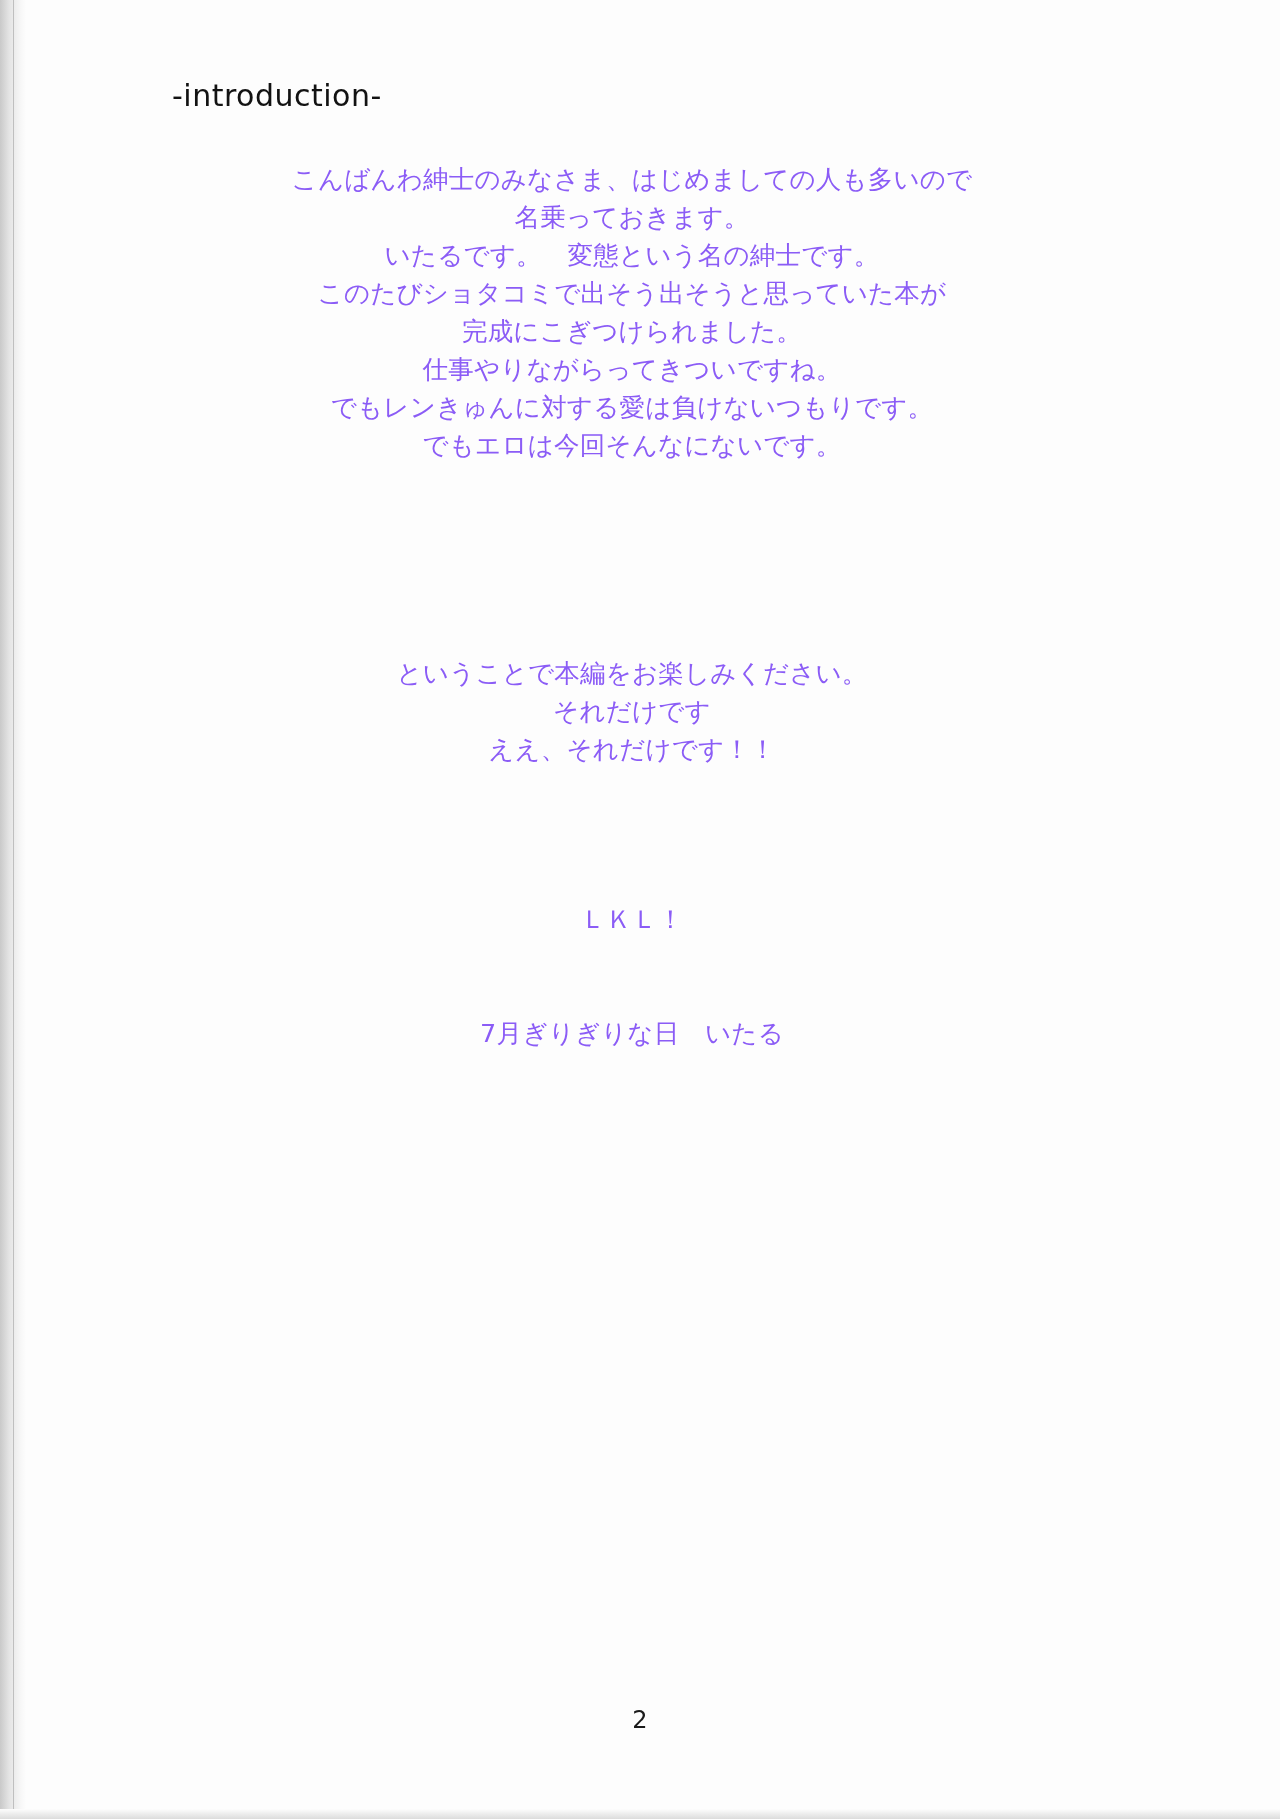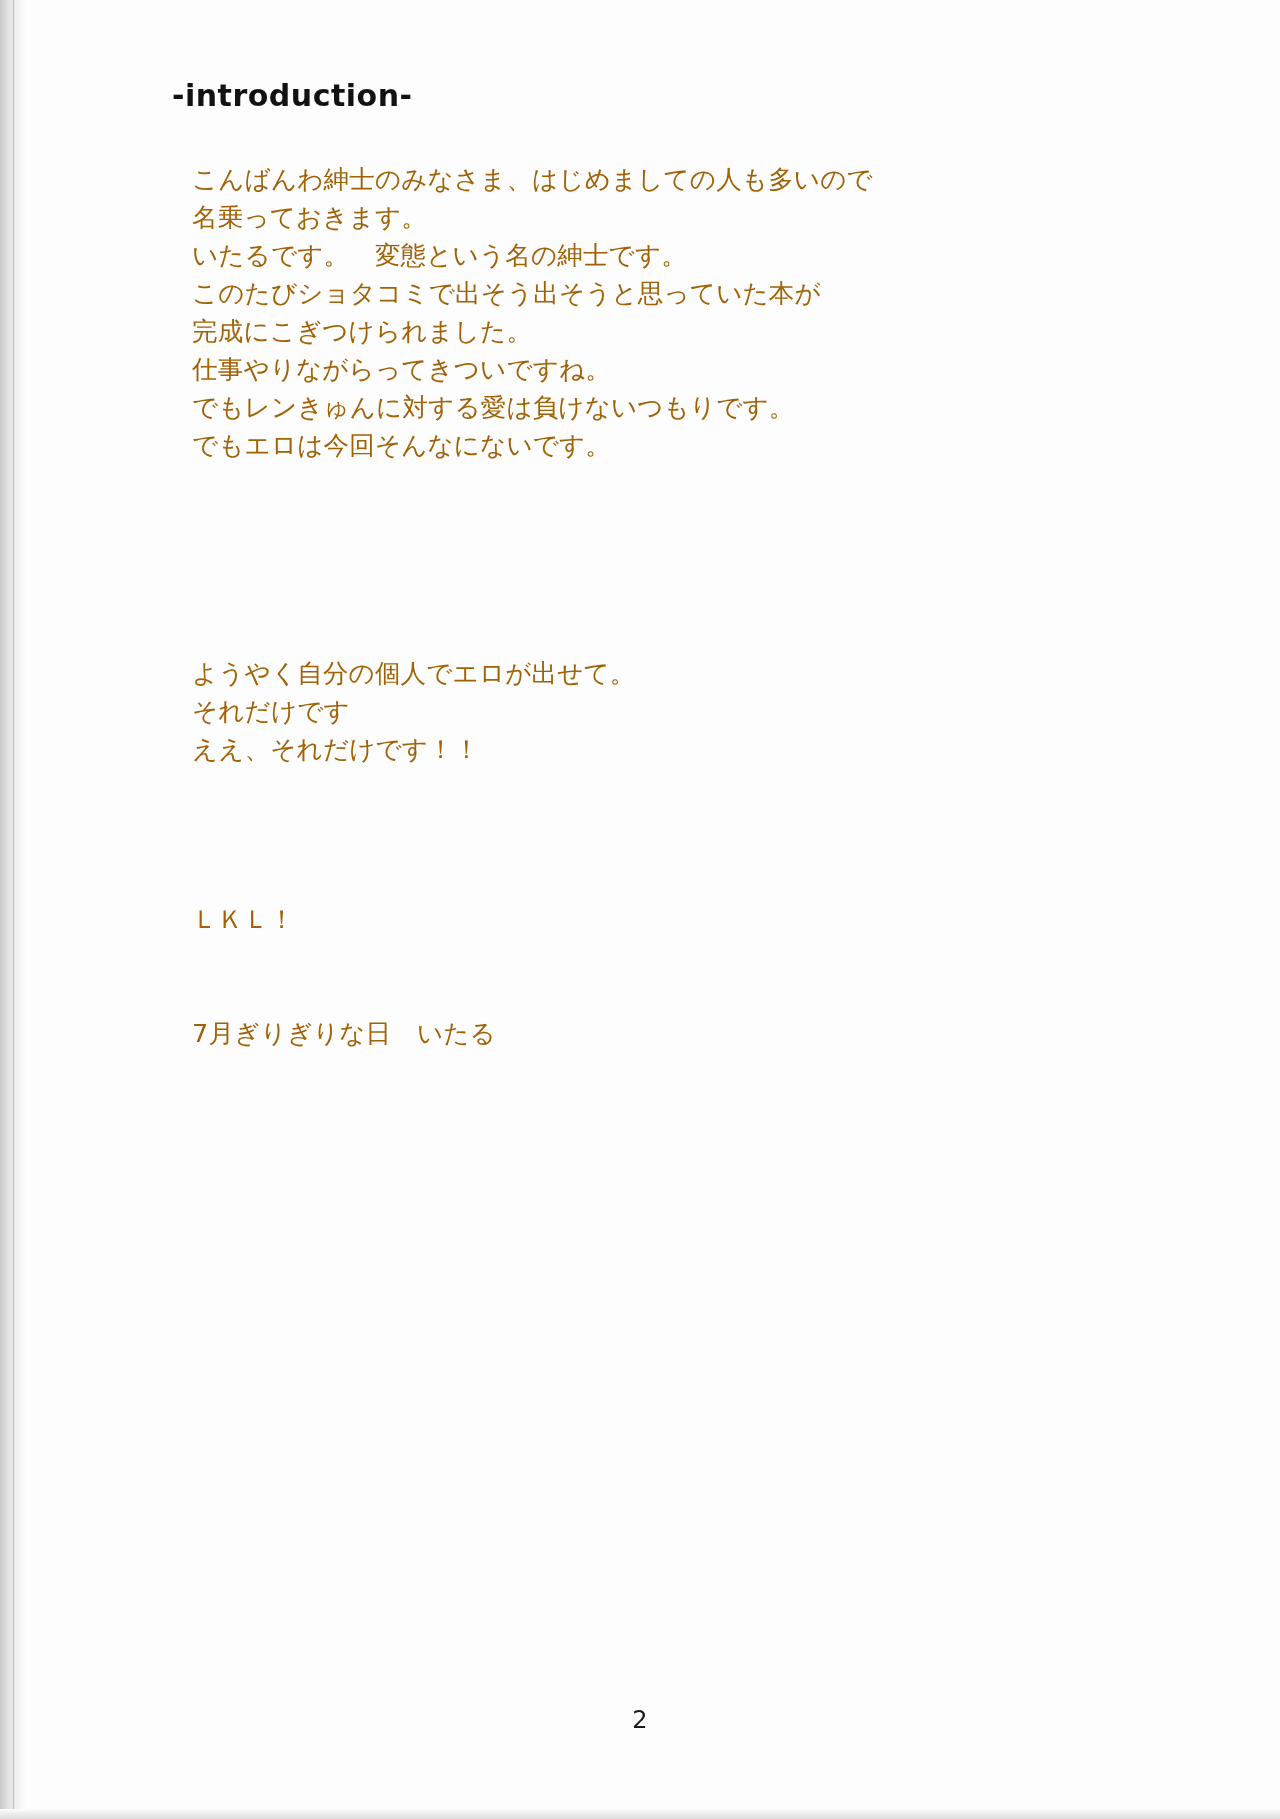--- a/index.html
+++ b/index.html
@@ -44,34 +44,35 @@
     width: 100%;
     height: 10px;
     background: linear-gradient(to top, #dcdcdc 0%, #fdfdfd 100%);
   }
 
   .heading {
     position: absolute;
     left: 172px;
     top: 78px;
     font-size: 30px;
-    font-weight: bold;
+    font-weight: normal;
     letter-spacing: 0.5px;
     color: #121212;
   }
 
   .body-text {
     position: absolute;
     left: 192px;
     top: 160px;
     width: 880px;
     font-size: 25.5px;
     line-height: 38px;
-    color: #a16207;
+    color: #8b5cf6;
     letter-spacing: 0.2px;
+    text-align: center;
   }
   .para {
     margin: 0 0 0 0;
     white-space: pre-wrap;
   }
   .gap-sm { height: 38px; }
   .gap-md { height: 44px; }
   .gap-lg { height: 76px; }
 
   .page-number {
@@ -100,21 +101,21 @@
 いたるです。　変態という名の紳士です。
 このたびショタコミで出そう出そうと思っていた本が
 完成にこぎつけられました。
 仕事やりながらってきついですね。
 でもレンきゅんに対する愛は負けないつもりです。
 でもエロは今回そんなにないです。</p>
     <div class="gap-sm"></div>
     <div class="gap-sm"></div>
     <div class="gap-lg"></div>
     <div class="gap-sm"></div>
-    <p class="para">ようやく自分の個人でエロが出せて。
+    <p class="para">ということで本編をお楽しみください。
 それだけです
 ええ、それだけです！！</p>
     <div class="gap-md"></div>
     <div class="gap-md"></div>
     <div class="gap-md"></div>
     <p class="para">ＬＫＬ！</p>
     <div class="gap-lg"></div>
     <p class="para">7月ぎりぎりな日　いたる</p>
   </div>
 

